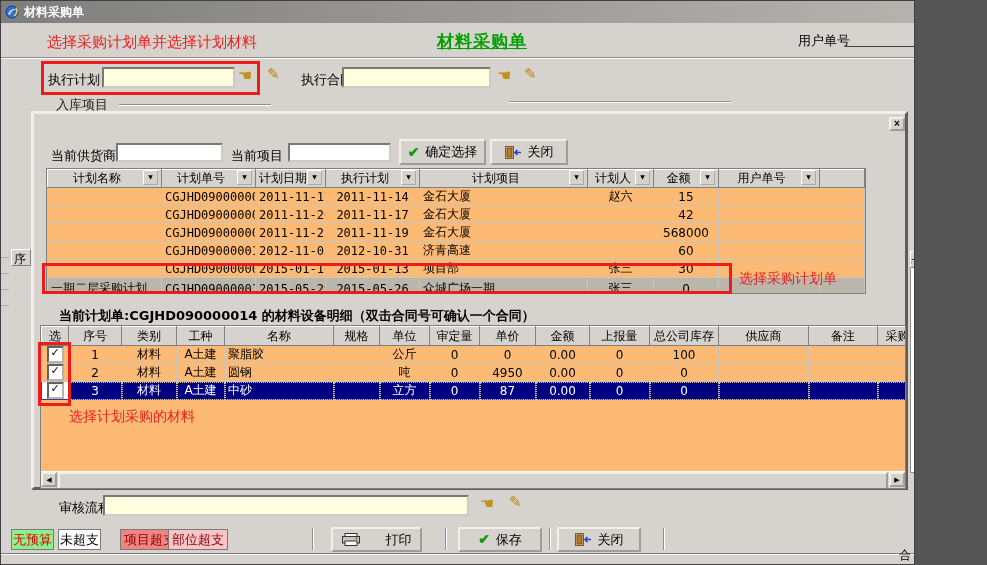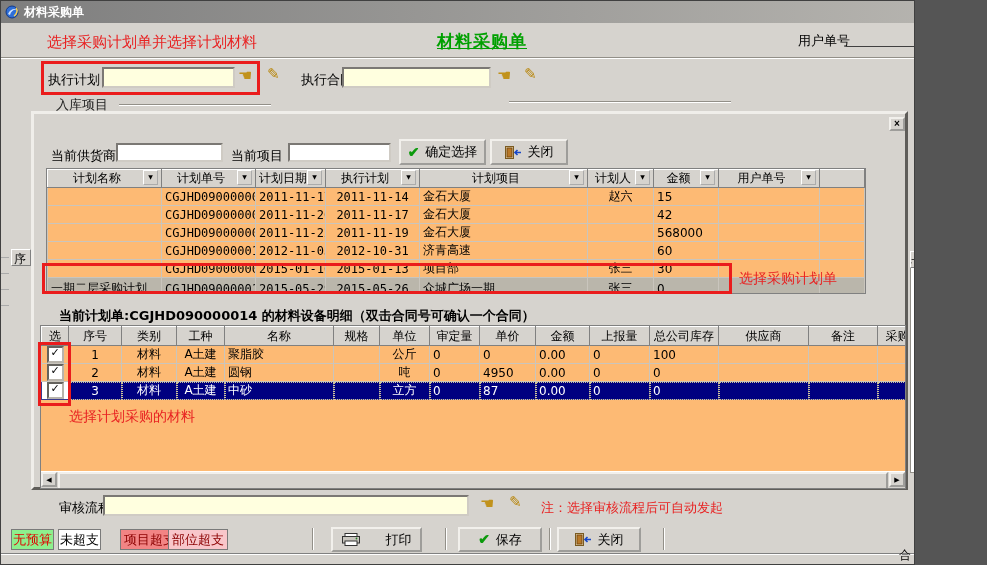--- a/index.html
+++ b/index.html
@@ -37,21 +37,21 @@
        background:linear-gradient(90deg,#10246e,#9ec2ec);display:flex;align-items:center;padding-left:3px;}
   
   .twrap{background:#fdba74;border:1px solid #808080;overflow:hidden;}
   table.t{border-collapse:collapse;table-layout:fixed;font-size:12px;width:100%;}
   table.t td{border:1px solid #c9c5bd;padding:0 3px;height:15px;overflow:hidden;
        white-space:nowrap;}
   table.t tr.thr td{background:#d6d3ce;border:1px solid;border-color:#ffffff #808080 #808080 #ffffff;
        text-align:center;height:16px;position:relative;}
   .dd{float:right;width:13px;height:13px;background:#d6d3ce;border:1px outset #fff;
       font-size:6px;line-height:11px;text-align:center;color:#000;margin-top:0px;}
-  .al{text-align:left}.ac{text-align:center}.ar{text-align:left}
+  .al{text-align:left}.ac{text-align:center}.ar{text-align:center}
   .mono{font-family:"DejaVu Sans Mono",monospace;font-size:12px;}
   tr.sel1 td{background:#bab6ab;}
   tr.sel2 td{background:#000080;color:#fff;border-color:#3a3a8e;outline:1px dotted #cfc49a;outline-offset:-1px;}
   .cb{width:13px;height:13px;background:#fff;border:2px inset #b8b4ac;margin:0 auto;
       font-size:11px;line-height:9px;text-align:center;color:#000;}
   tr.sel2 .cb{color:#000;}
   
   .hscroll{position:absolute;left:0;bottom:0;width:100%;height:16px;background:#d6d3ce;border-top:1px solid #fff;}
   .sbtn{position:absolute;top:0;width:16px;height:15px;background:#d6d3ce;border:2px outset #f2f0ec;
       font-size:7px;line-height:11px;text-align:center;padding:0;color:#000;}
@@ -337,21 +337,20 @@
       </div>
     </div>
     <div class="a redbox" style="left:4px;top:228px;width:33px;height:64px;"></div>
     <div class="a red" style="left:35px;top:294px;font-size:14px;">选择计划采购的材料</div>
   </div>
 
   <div class="a lbl" style="left:58px;top:498px;">审核流程</div>
   <input class="a inp ylw" style="left: 102px; top: 494px; width: 366px; height: 21px;" value="">
   <span class="a hand" style="left:479px;top:496px;">☚</span>
   <span class="a pencil" style="left:508px;top:494px;">✎</span>
-  <div class="a red" style="left:540px;top:498px;font-size:13px;">注：选择审核流程后可自动发起</div>
 
   <div class="a flag" style="left: 10px; top: 528px; width: 43px; background: rgb(141, 240, 141); color: rgb(224, 0, 0);">无预算</div>
   <div class="a flag" style="left: 57px; top: 528px; width: 43px; background: rgb(255, 255, 255); color: rgb(0, 0, 0);">未超支</div>
   <div class="a flag" style="left: 119px; top: 528px; width: 60px; background: rgb(242, 132, 132); color: rgb(139, 0, 0);">项目超支</div>
   <div class="a flag" style="left: 167px; top: 528px; width: 60px; background: rgb(248, 198, 202); color: rgb(139, 0, 0);">部位超支</div>
 
   <div class="a vsep" style="left:311px;top:527px;height:22px;"></div>
   <div class="a vsep" style="left:444px;top:527px;height:22px;"></div>
   <div class="a vsep" style="left:548px;top:527px;height:22px;"></div>
   <div class="a vsep" style="left:662px;top:527px;height:22px;"></div>

